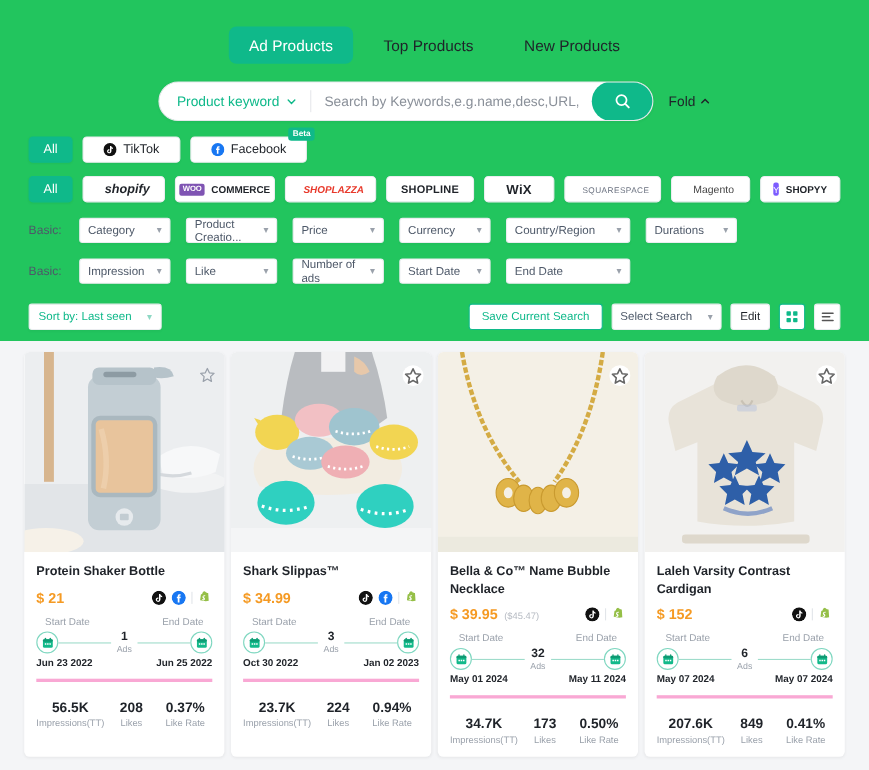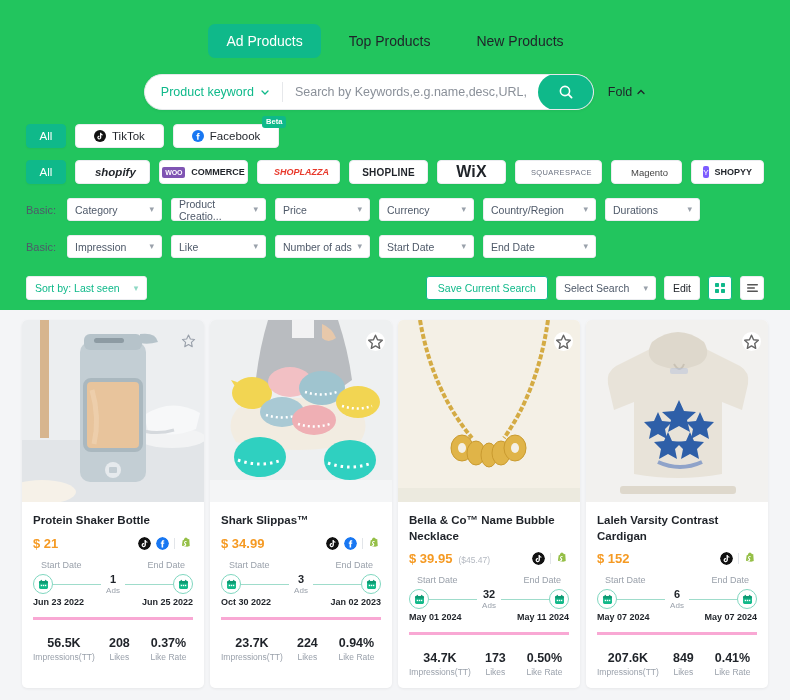--- a/index.html
+++ b/index.html
@@ -54,24 +54,24 @@
   }
   .pchip.all { background:#0fb98a; border-color:#0fb98a; color:#fff; width:40px; min-width:40px; padding:0; }
   .pchip.wide { padding:0 18px; }
   .beta {
     position:absolute; top:-9px; right:-8px; background:#0fb98a; color:#fff;
     font-size:7.5px; line-height:1; padding:2px 4px; border-radius:3px; font-weight:bold;
   }
   .plabel { font-size:11.5px; }
 
   
-  .frow { display:flex; align-items:center; gap:9px; padding:0 26px; margin-top:14px; }
+  .frow { display:flex; align-items:center; gap:14px; padding:0 26px; margin-top:14px; }
   .flabel { font-size:11px; color:#4e5969; width:32px; }
   .fsel {
-    height:23px; width:95px; border:1px solid #ebedf0; border-radius:3px; background:#fff;
+    height:23px; width:83px; border:1px solid #ebedf0; border-radius:3px; background:#fff;
     display:flex; align-items:center; justify-content:space-between; padding:0 7px;
     font-size:10.5px; color:#4e5969; cursor:pointer; box-shadow:0 1px 2px rgba(0,0,0,.03);
   }
   .fsel.w2 { width:113px; }
   .caret { color:#9aa1ab; font-size:9px; line-height:1; }
 
   
   .toolbar { display:flex; align-items:center; justify-content:space-between; padding:0 26px; margin-top:18px; }
   .sortsel {
     height:24px; border:1px solid #ebedf0; border-radius:3px; background:#fff;
@@ -224,21 +224,21 @@
         <path d="M13 20 L21 3 L18 3 L10 20 Z" fill="#E8392B"></path>
       </svg>
       <span class="plabel" style="color:#E8392B;font-weight:bold;font-style:italic;font-size:9px;">SHOPLAZZA</span>
     </div>
 
     <div class="pchip wide" style="padding:0 22px;">
       <span class="brandtxt">SHOPLINE</span>
     </div>
 
     <div class="pchip wide" style="padding:0 24px;">
-      <span class="brandtxt" style="font-size:16px;">WiX</span>
+      <span class="brandtxt" style="font-size:12px;">WiX</span>
     </div>
 
     <div class="pchip wide">
       <svg width="11" height="11" viewBox="0 0 24 24">
         <path d="M3 12 L8 7 a3 3 0 0 1 4.2 0 L17 12 l-1.5 1.5 -4.5-4.5 a1.5 1.5 0 0 0-2.1 0 L4.5 13.5z" fill="#6b7280"></path>
         <path d="M7 16 l5-5 a3 3 0 0 1 4.2 0 L21 16 l-1.5 1.5 -4.5-4.5 a1.5 1.5 0 0 0-2.1 0 L8.5 17.5z" fill="#9ca3af"></path>
       </svg>
       <span class="plabel" style="font-size:7.5px;letter-spacing:.4px;color:#6b7280;">SQUARESPACE</span>
     </div>
 

